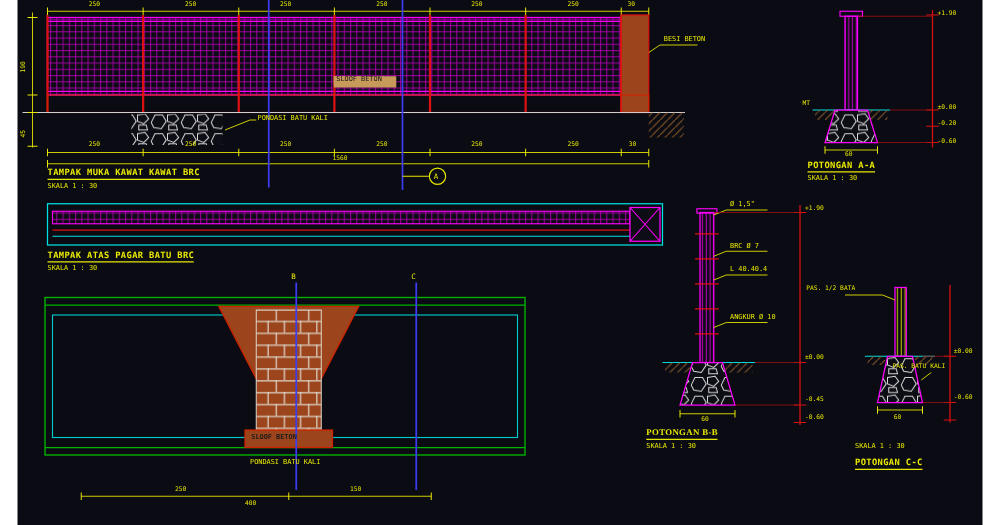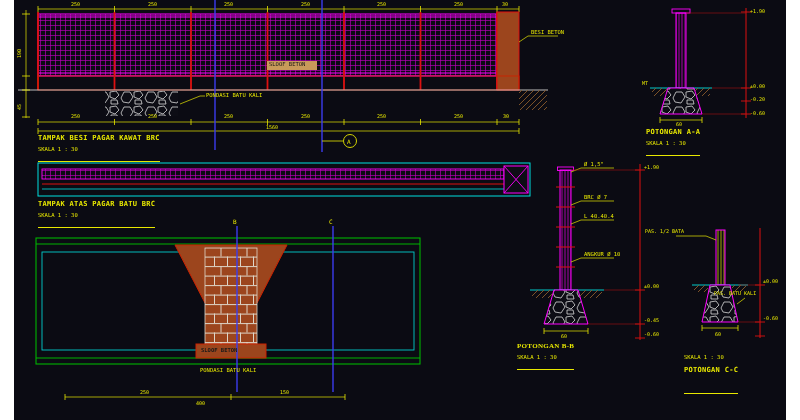--- a/index.html
+++ b/index.html
@@ -5,21 +5,21 @@
   html,body{margin:0;padding:0;background:#ffffff;}
   .canvas{position:relative;width:800px;height:420px;background:#0b0b13;overflow:hidden;
           font-family:"DejaVu Sans Mono", monospace;}
   .margin-bar{position:absolute;top:0;width:14px;height:420px;background:#ffffff;z-index:5;}
   .margin-left{left:0;}
   .margin-right{right:0;}
   svg.linework{position:absolute;left:0;top:0;z-index:1;}
   .lbl{position:absolute;color:#e8e800;font-size:6px;line-height:7px;white-space:nowrap;z-index:3;}
   .lbl-xs{font-size:5px;line-height:6px;}
   .lbl-sm{font-size:5.5px;line-height:6px;}
-  .title{font-size:7px;font-weight:bold;letter-spacing:.3px;border-bottom:1px solid #e8e800;padding-bottom:19px;}
+  .title{font-size:7px;font-weight:bold;letter-spacing:.3px;border-bottom:1px solid #e8e800;padding-bottom:1px;}
   .scale{font-size:5.5px;}
   .rot{transform:rotate(-90deg);transform-origin:left top;}
   .dark-on-tan{color:#141414;background:#c89a5a;padding:0 2px;font-size:5.5px;line-height:7px;}
   .dark-text{color:#1a1a1a;font-size:5.5px;font-weight:bold;}
 </style>
 </head>
 <body>
 
 <div class="canvas">
   <div class="margin-bar margin-left"></div>
@@ -159,21 +159,21 @@
   <div class="lbl lbl-xs rot" style="left:16px;top:110px;">45</div>
   <div class="lbl lbl-xs" style="left:71px;top:113px;">250</div>
   <div class="lbl lbl-xs" style="left:148px;top:113px;">250</div>
   <div class="lbl lbl-xs" style="left:224px;top:113px;">250</div>
   <div class="lbl lbl-xs" style="left:301px;top:113px;">250</div>
   <div class="lbl lbl-xs" style="left:377px;top:113px;">250</div>
   <div class="lbl lbl-xs" style="left:454px;top:113px;">250</div>
   <div class="lbl lbl-xs" style="left:503px;top:113px;">30</div>
   <div class="lbl lbl-xs" style="left:266px;top:124px;">1560</div>
   <div class="lbl" style="left:347px;top:138px;">A</div>
-  <div class="lbl title" style="left:38px;top:135px;">TAMPAK BESI PAGAR KAWAT BRC</div>
+  <div class="lbl title" style="left:38px;top:135px;">TAMPAK MUKA KAWAT KAWAT BRC</div>
   <div class="lbl scale" style="left:38px;top:146px;">SKALA 1 : 30</div>
 
   <div class="lbl title" style="left:38px;top:201px;">TAMPAK ATAS PAGAR BATU BRC</div>
   <div class="lbl scale" style="left:38px;top:212px;">SKALA 1 : 30</div>
 
   <div class="lbl" style="left:233px;top:218px;">B</div>
   <div class="lbl" style="left:329px;top:218px;">C</div>
   <div class="lbl dark-text" style="left:201px;top:347px;">SLOOF BETON</div>
   <div class="lbl lbl-sm" style="left:200px;top:367px;">PONDASI BATU KALI</div>
   <div class="lbl lbl-xs" style="left:140px;top:389px;">250</div>

